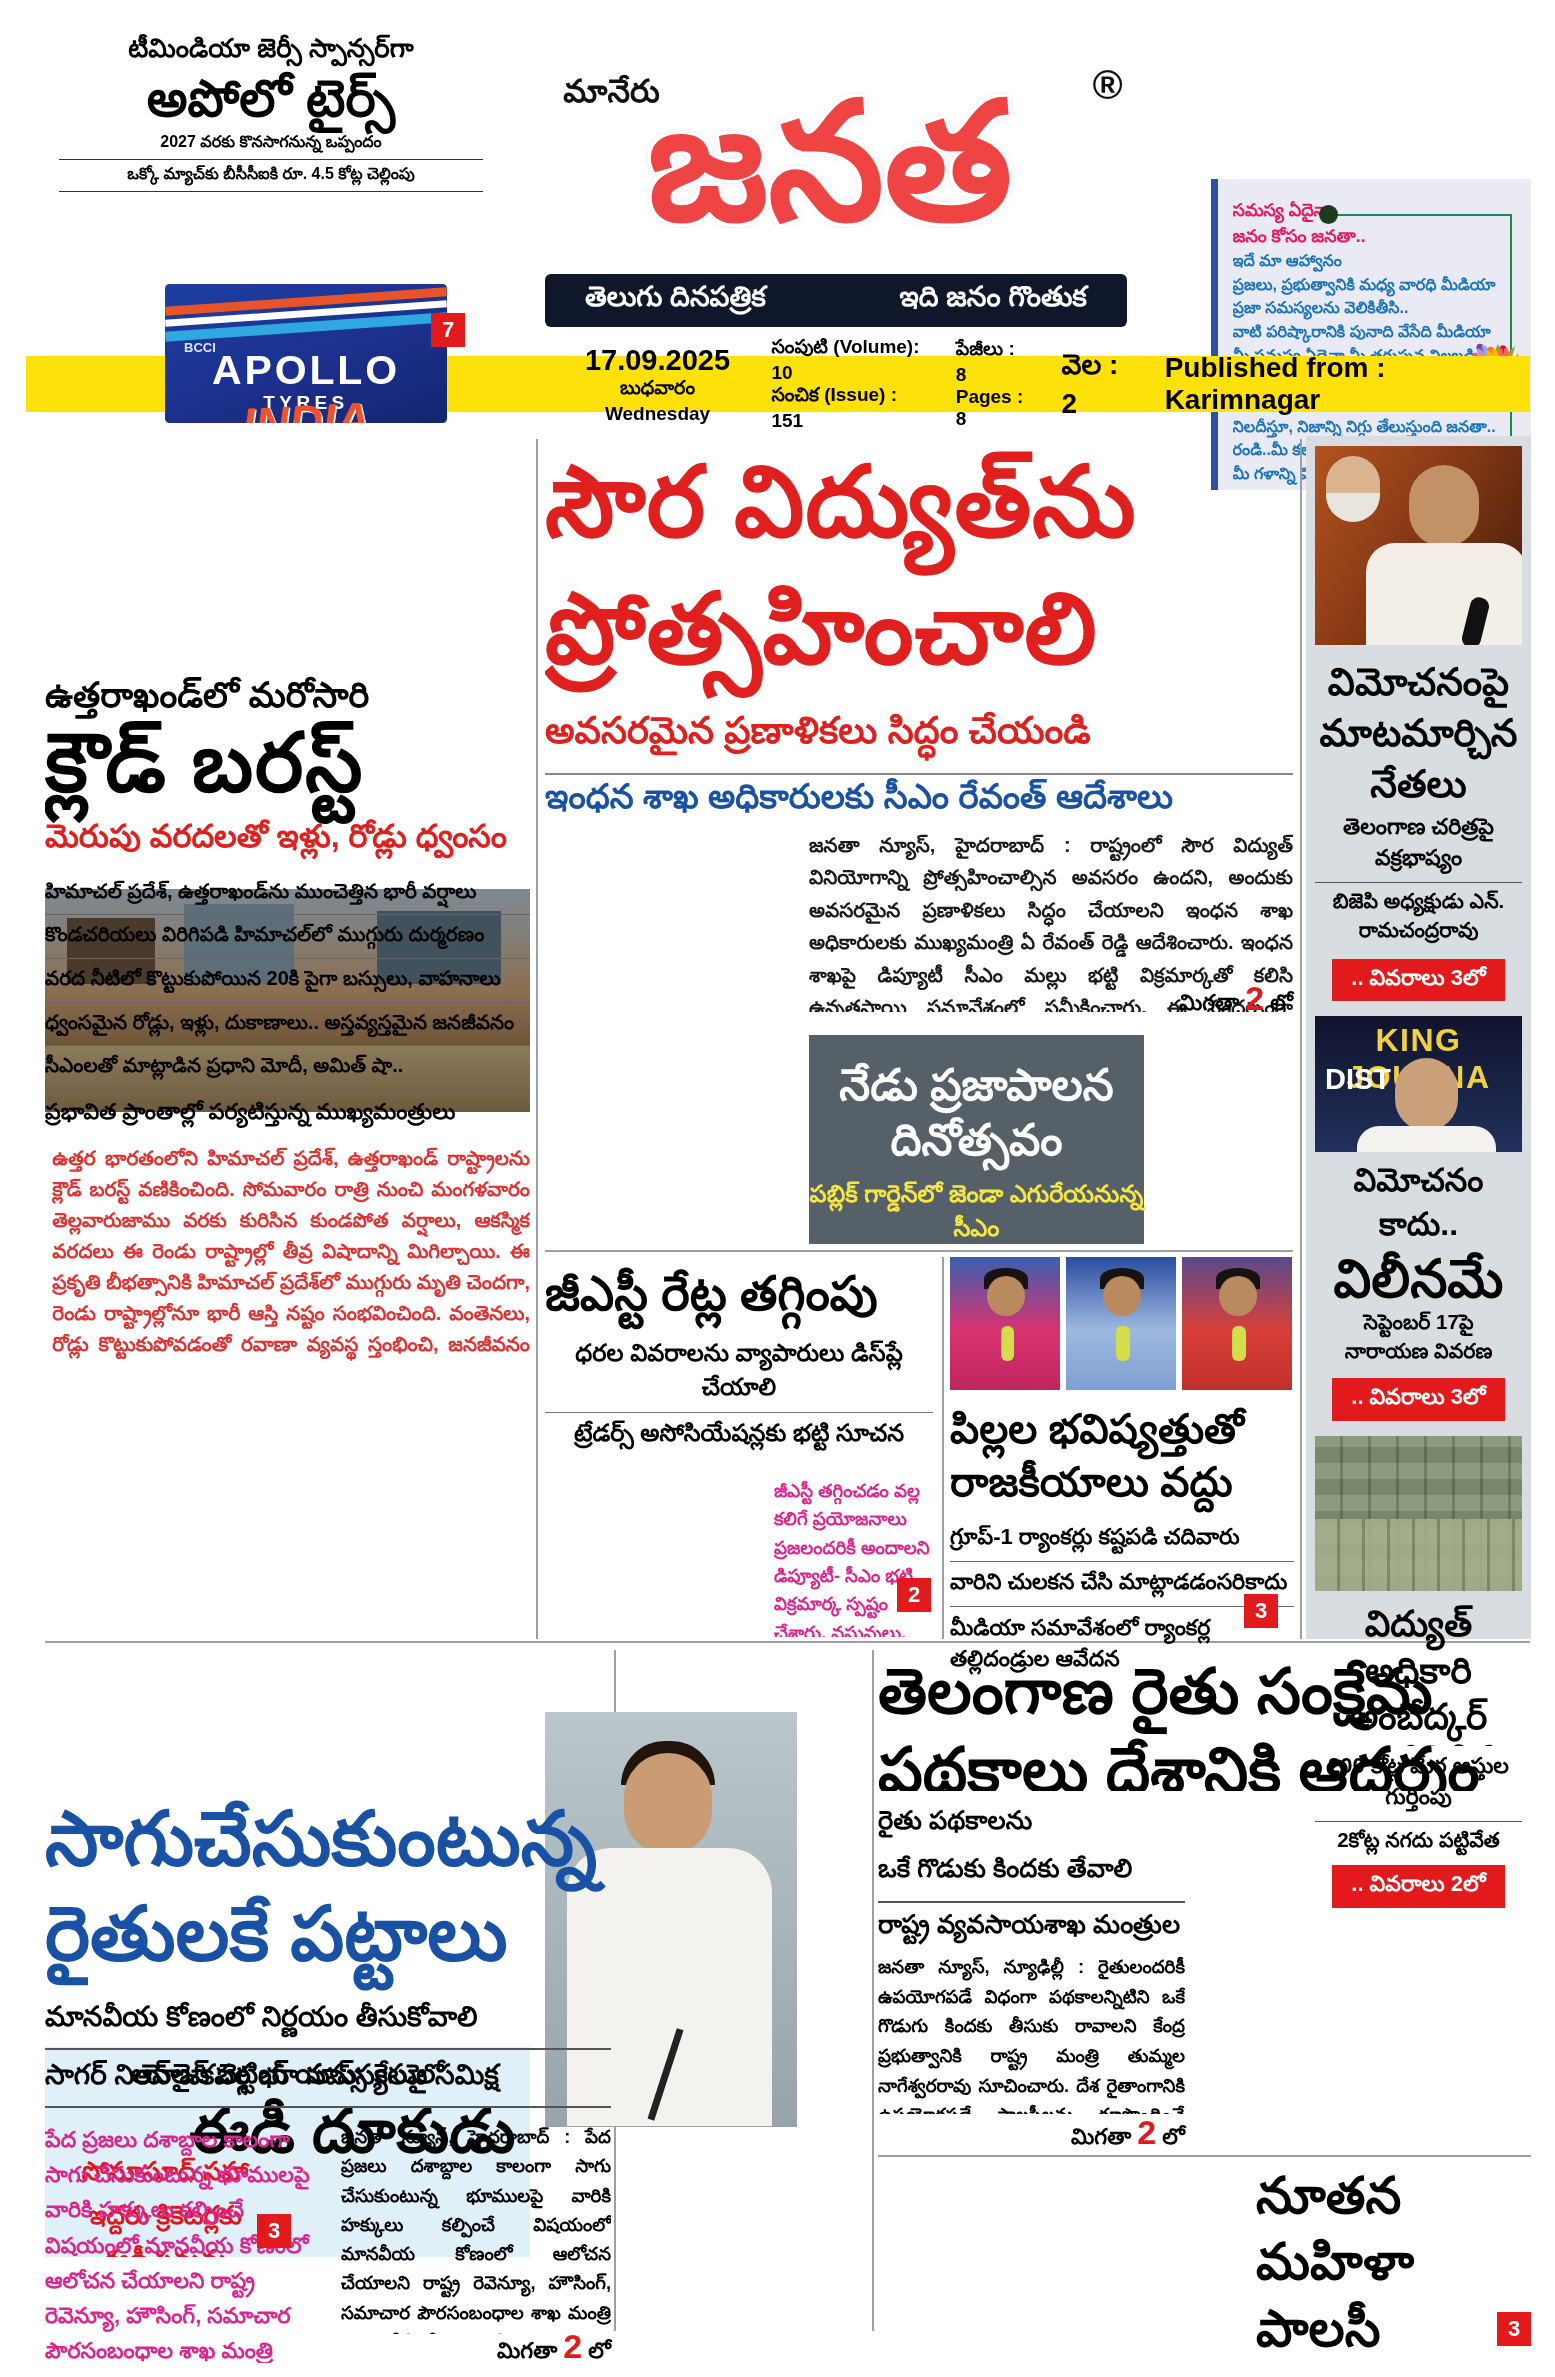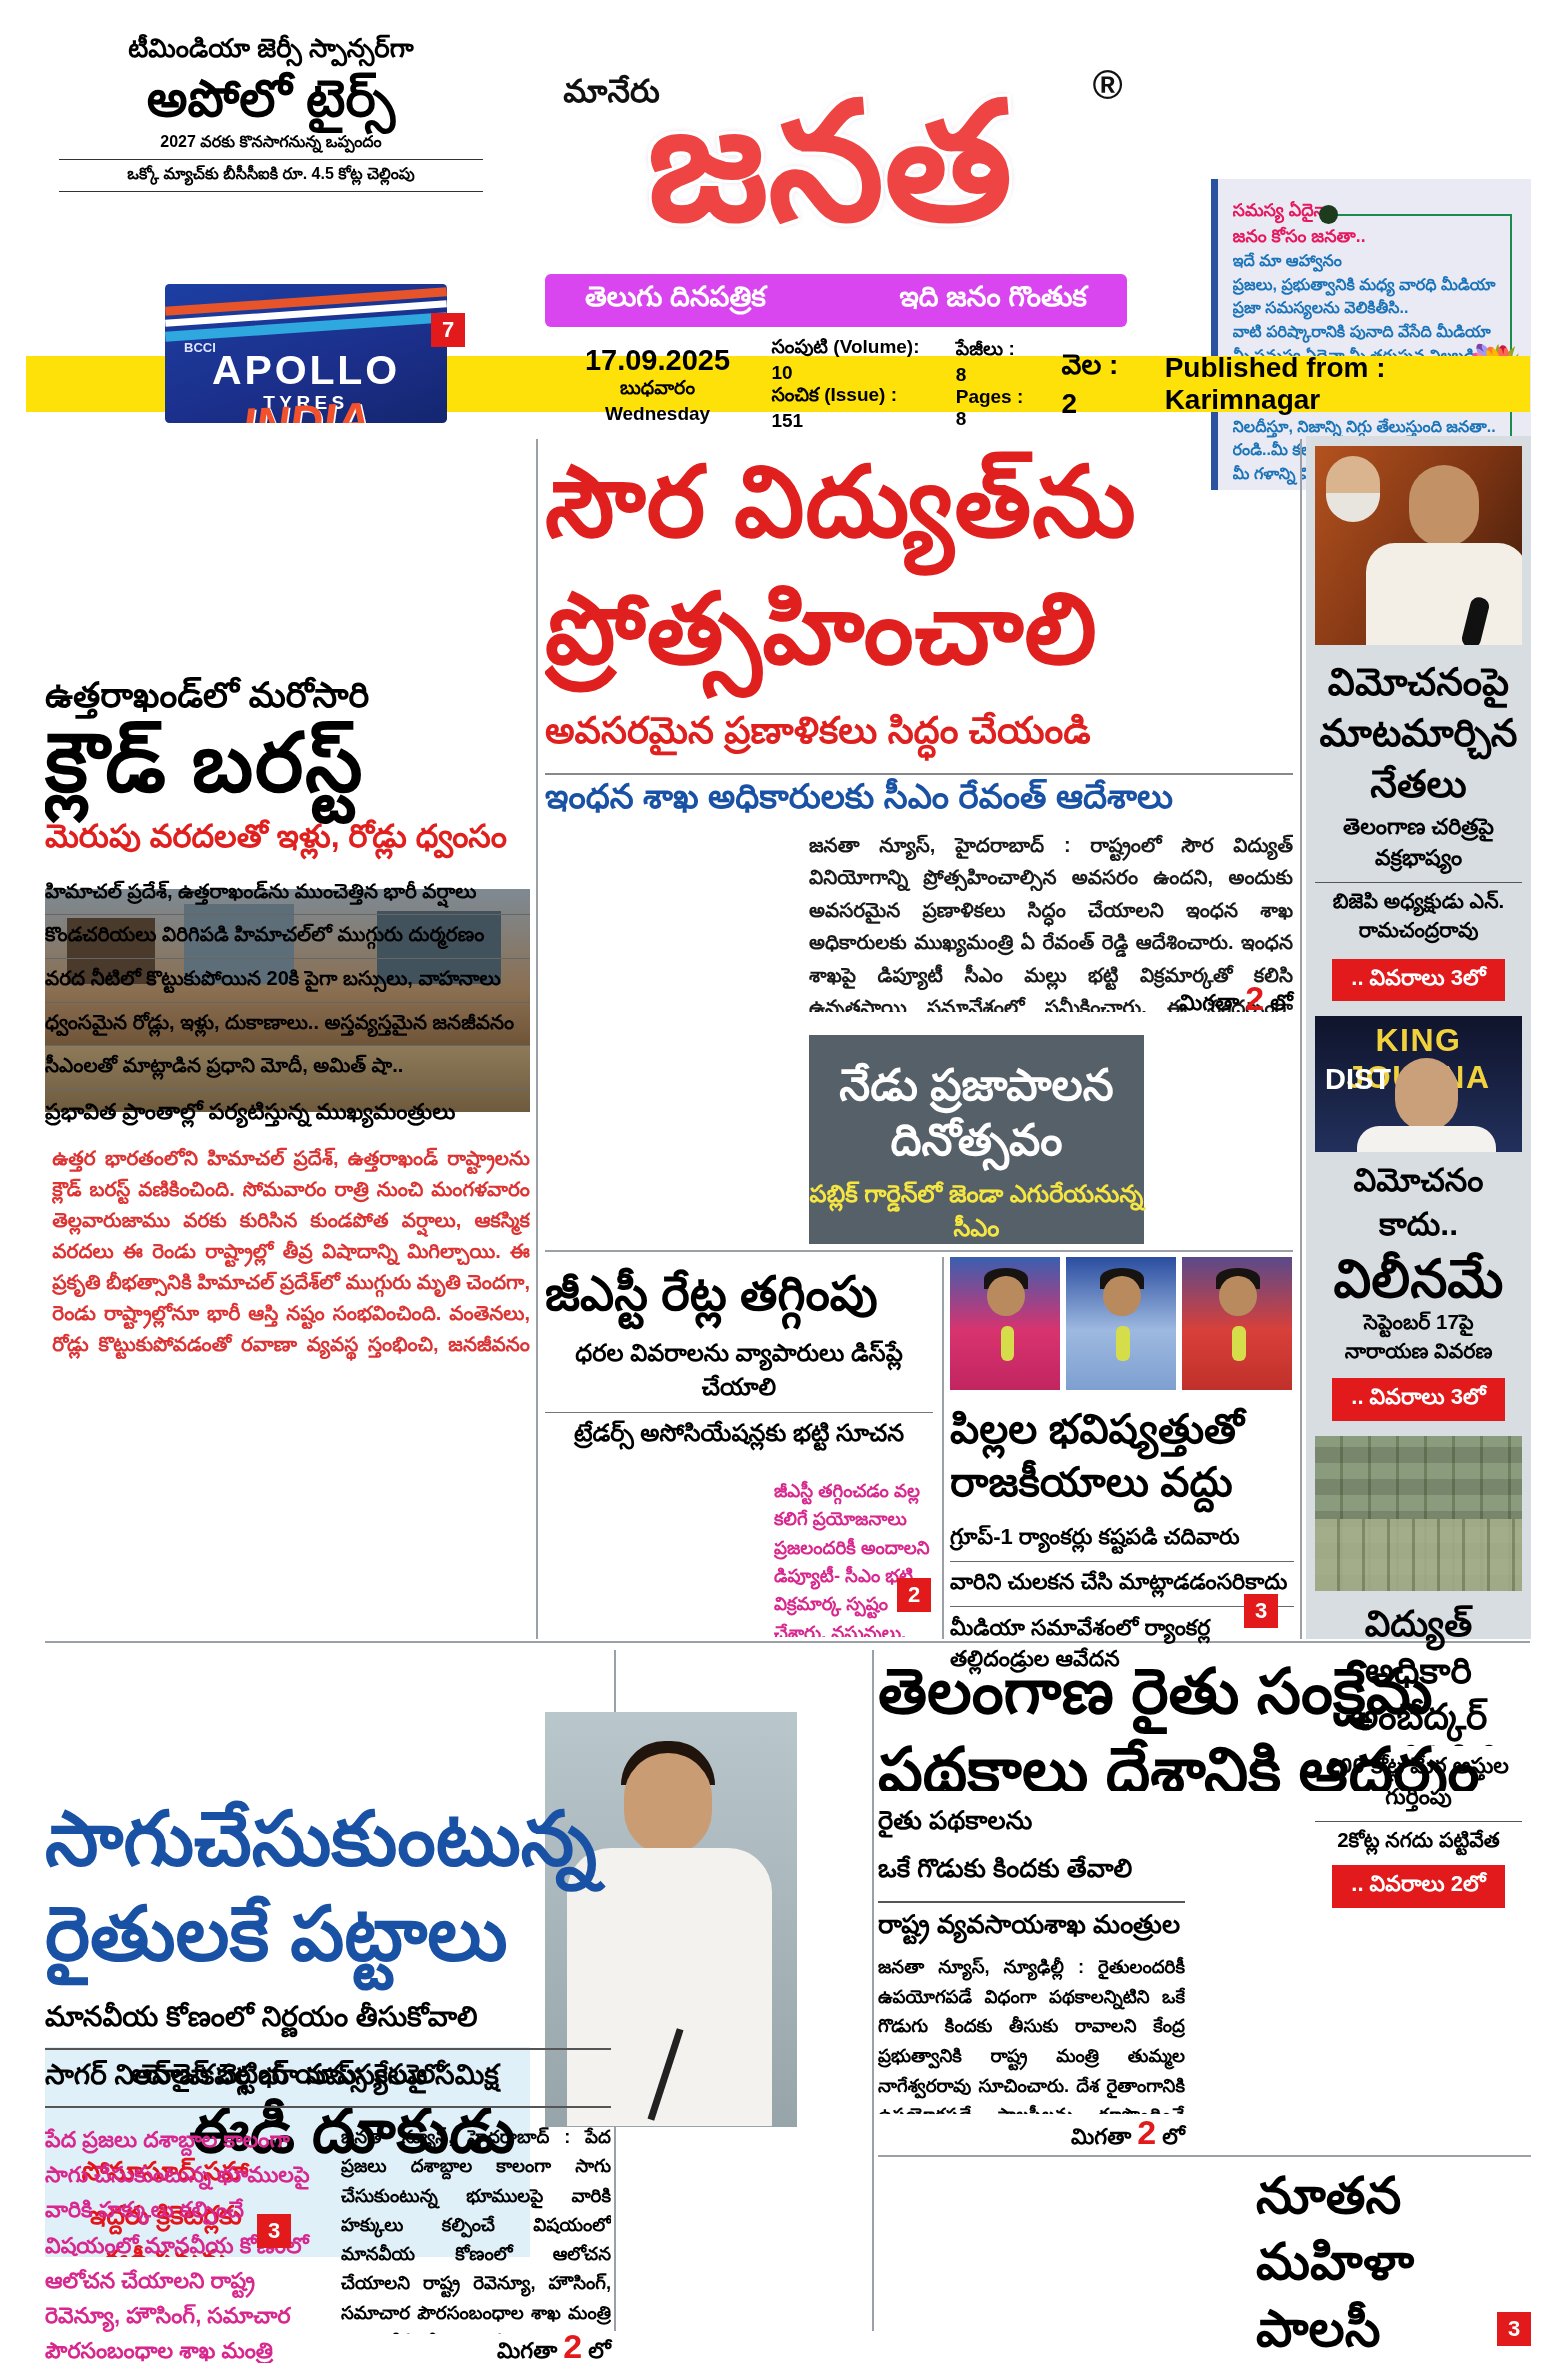--- a/index.html
+++ b/index.html
@@ -27,21 +27,21 @@
   .jersey .stripe3 { position:absolute; top:38px; left:0; right:0; height:10.2px; background:#2fa8e0; transform:rotate(-4deg); }
   .jersey .bcci { position:absolute; top:56px; left:19px; color:#dfe5ff; font-size:13px; font-weight:bold; }
   .jersey .t1 { position:absolute; top:63px; left:0; right:0; text-align:center; color:#fff; font-size:41px; font-weight:bold; letter-spacing:2.9px; }
   .jersey .t2 { position:absolute; top:108px; left:0; right:0; text-align:center; color:#fff; font-size:19px; font-weight:bold; letter-spacing:4.4px; }
   .jersey .t3 { position:absolute; top:94px; left:0; right:0; text-align:center; color:#f1512d; font-size:47px; font-weight:bold; font-style:italic;
                 text-shadow:1.5px 1.5px 0 #fff; transform:rotate(-3deg); top:110px; }
   .mh-prefix { font-size:32px; font-weight:bold; color:#111; }
   .mh-logo { font-size:165px; font-weight:bold; color:#ef4444; line-height:1;
              text-shadow:-2.9px -2.9px 0 #fff, 2.9px -2.9px 0 #fff, -2.9px 2.9px 0 #fff, 2.9px 2.9px 0 #fff, 0 0 7.3px #23227055; }
   .mh-reg { font-size:41px; font-weight:bold; color:#111; }
-  .mh-bar { background:#d946ef; color:#fff; display:flex; justify-content:space-between; align-items:center;
+  .mh-bar { background:#0f172a; color:#fff; display:flex; justify-content:space-between; align-items:center;
             padding:0 40px; font-size:28px; font-weight:bold; border-radius:5.9px; }
   .promo { background:#EAEAF5; border-left:7.3px solid #2A52A0; }
   .promo-pink div { color:#E5195E; font-weight:bold; font-size:17.6px; line-height:1.45; }
   .promo-blue div { color:#1B74B8; font-weight:bold; font-size:16px; line-height:1.48; }
   .promo .gline-t { position:absolute; top:35px; left:110px; right:19px; height:2.2px; background:#1d8a4e; }
   .promo .gline-r { position:absolute; top:35px; right:19px; width:2.2px; height:241px; background:#1d8a4e; }
   .gdot { position:absolute; width:19px; height:19px; border-radius:50%; background:#1d3b1d; }
   .flower { position:absolute; font-size:51px; }
 
   .datebar { background:#FFE10A; display:flex; align-items:center; }

